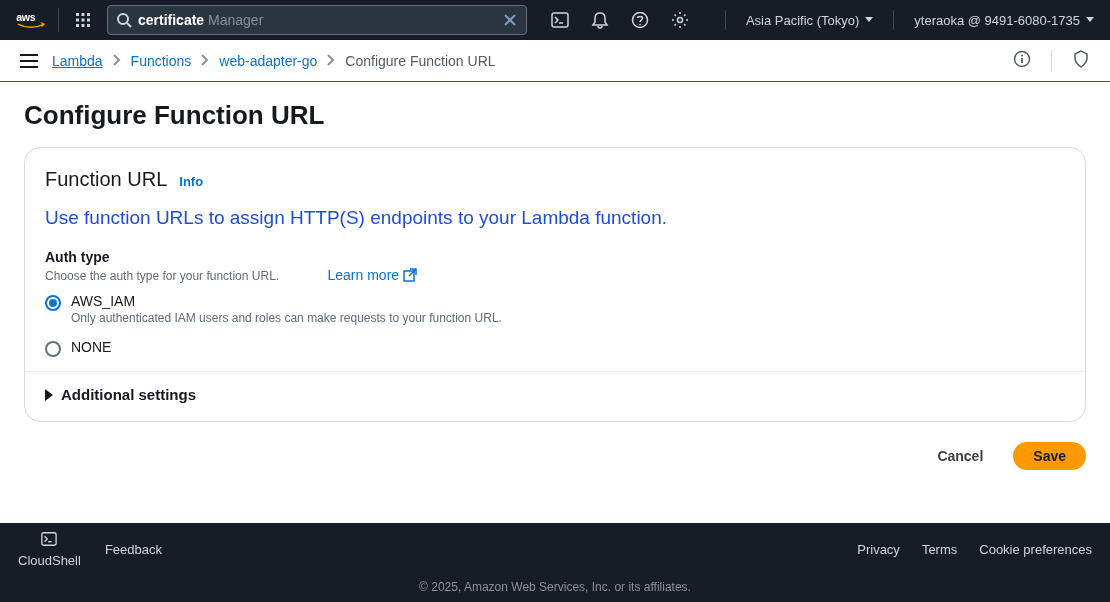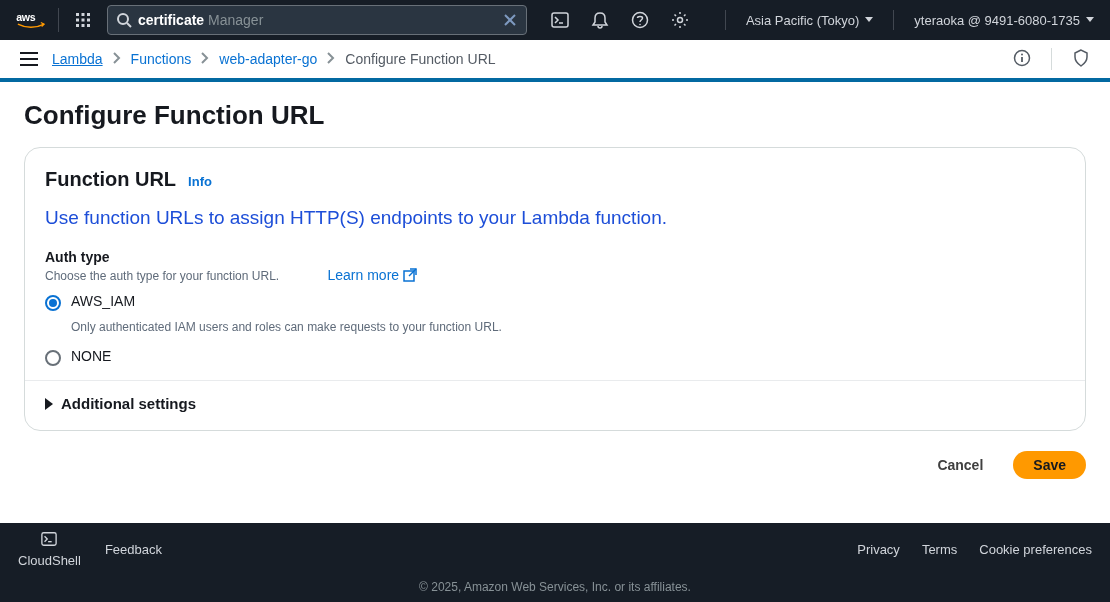--- a/index.html
+++ b/index.html
@@ -99,21 +99,21 @@
     }
     .divider-v {
       width: 1px;
       height: 20px;
       background: #414750;
     }
 
     
     .breadcrumb-bar {
       height: 42px;
-      border-bottom: 4px solid #0369a1;
+      border-bottom: 1px solid #0369a1;
       display: flex;
       align-items: center;
       padding: 0 20px;
       gap: 14px;
     }
     .hamburger {
       cursor: pointer;
       display: flex;
     }
     .breadcrumb {
@@ -161,21 +161,21 @@
       border-radius: 16px;
       padding: 20px 20px 18px 20px;
     }
     .card-header {
       display: flex;
       align-items: baseline;
       gap: 12px;
     }
     .card-title {
       font-size: 20px;
-      font-weight: 700;
+      font-weight: 400;
     }
     .info-link {
       color: #0972d3;
       font-size: 13px;
       font-weight: 700;
       cursor: pointer;
     }
     .card-desc {
       margin-top: 16px;
       font-size: 19px;
@@ -233,21 +233,21 @@
       border-radius: 50%;
       left: 2px;
       top: 2px;
     }
     .radio-label {
       font-size: 14px;
     }
     .radio-desc {
       font-size: 12px;
       color: #5f6b7a;
-      margin-top: 11px;
+      margin-top: 2px;
     }
 
     .card-divider {
       border: none;
       border-top: 1px solid #e9ebed;
       margin: 14px -20px;
     }
 
     .expandable {
       display: flex;

